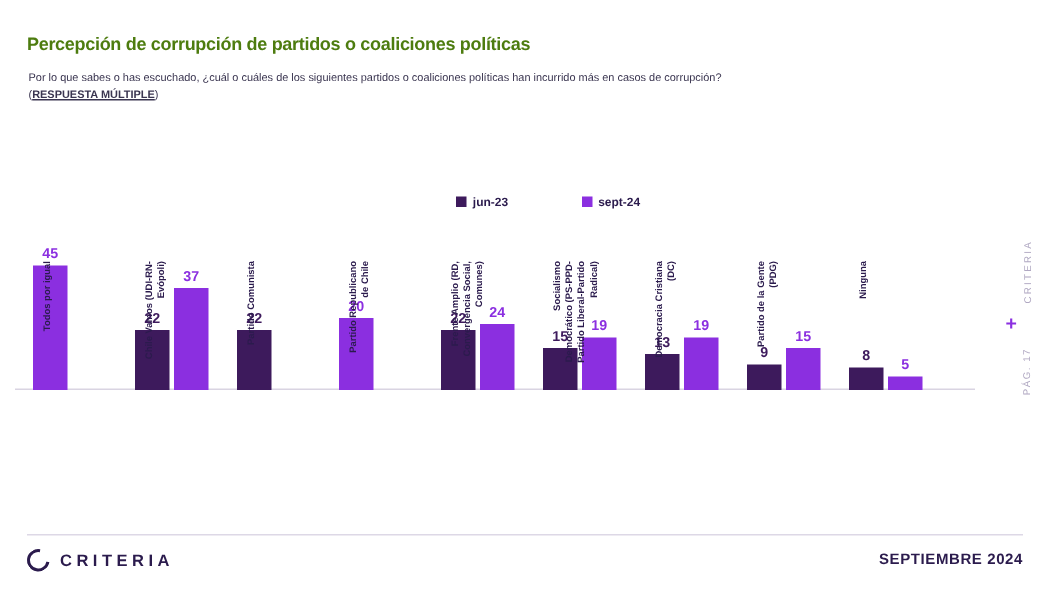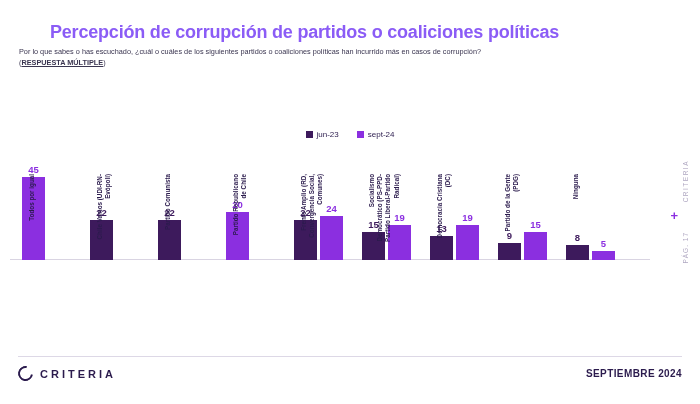--- a/index.html
+++ b/index.html
@@ -18,25 +18,24 @@
     width: 700px;
     height: 404px;
     background: #ffffff;
     box-sizing: border-box;
   }
   
   .title {
     position: absolute;
     left: 18px;
     top: 22px;
-    font-size: 18px;
-    font-weight: bold;
-    color: #8b5cf6;
+    font-size: 12px;
+    font-weight: bold;
+    color: #4d7c0f;
     letter-spacing: -0.2px;
-    margin-left: 32px;
   }
   .subtitle {
     position: absolute;
     left: 19px;
     top: 47px;
     width: 480px;
     font-size: 7.3px;
     line-height: 1.45;
     color: #3a3550;
   }
@@ -65,21 +64,22 @@
     display: flex;
     justify-content: center;
     gap: 18px;
     font-size: 8px;
     color: #2b1b4d;
   }
   .legend-item {
     display: flex;
     align-items: center;
     gap: 4px;
-    font-weight: normal;
+    font-weight: bold;
+    margin-left: 31px;
   }
   .legend-swatch {
     width: 7px;
     height: 7px;
     display: inline-block;
   }
   
   .chart {
     position: absolute;
     left: 22px;
@@ -256,20 +256,24 @@
             <div class="bar-val b">45</div>
             <div class="bar b" style="height: 83px;"></div>
           </div>
         </div>
       </div>
       <div class="group" style="left: 68px;">
         <div class="bars">
           <div class="bar-wrap">
             <div class="bar-val a">22</div>
             <div class="bar a" style="height: 40px;"></div>
+          </div>
+          <div class="bar-wrap">
+            <div class="bar-val b">37</div>
+            <div class="bar b" style="height: 68px;"></div>
           </div>
         </div>
       </div>
       <div class="group" style="left: 136px;">
         <div class="bars">
           <div class="bar-wrap">
             <div class="bar-val a">22</div>
             <div class="bar a" style="height: 40px;"></div>
           </div>
         </div>

